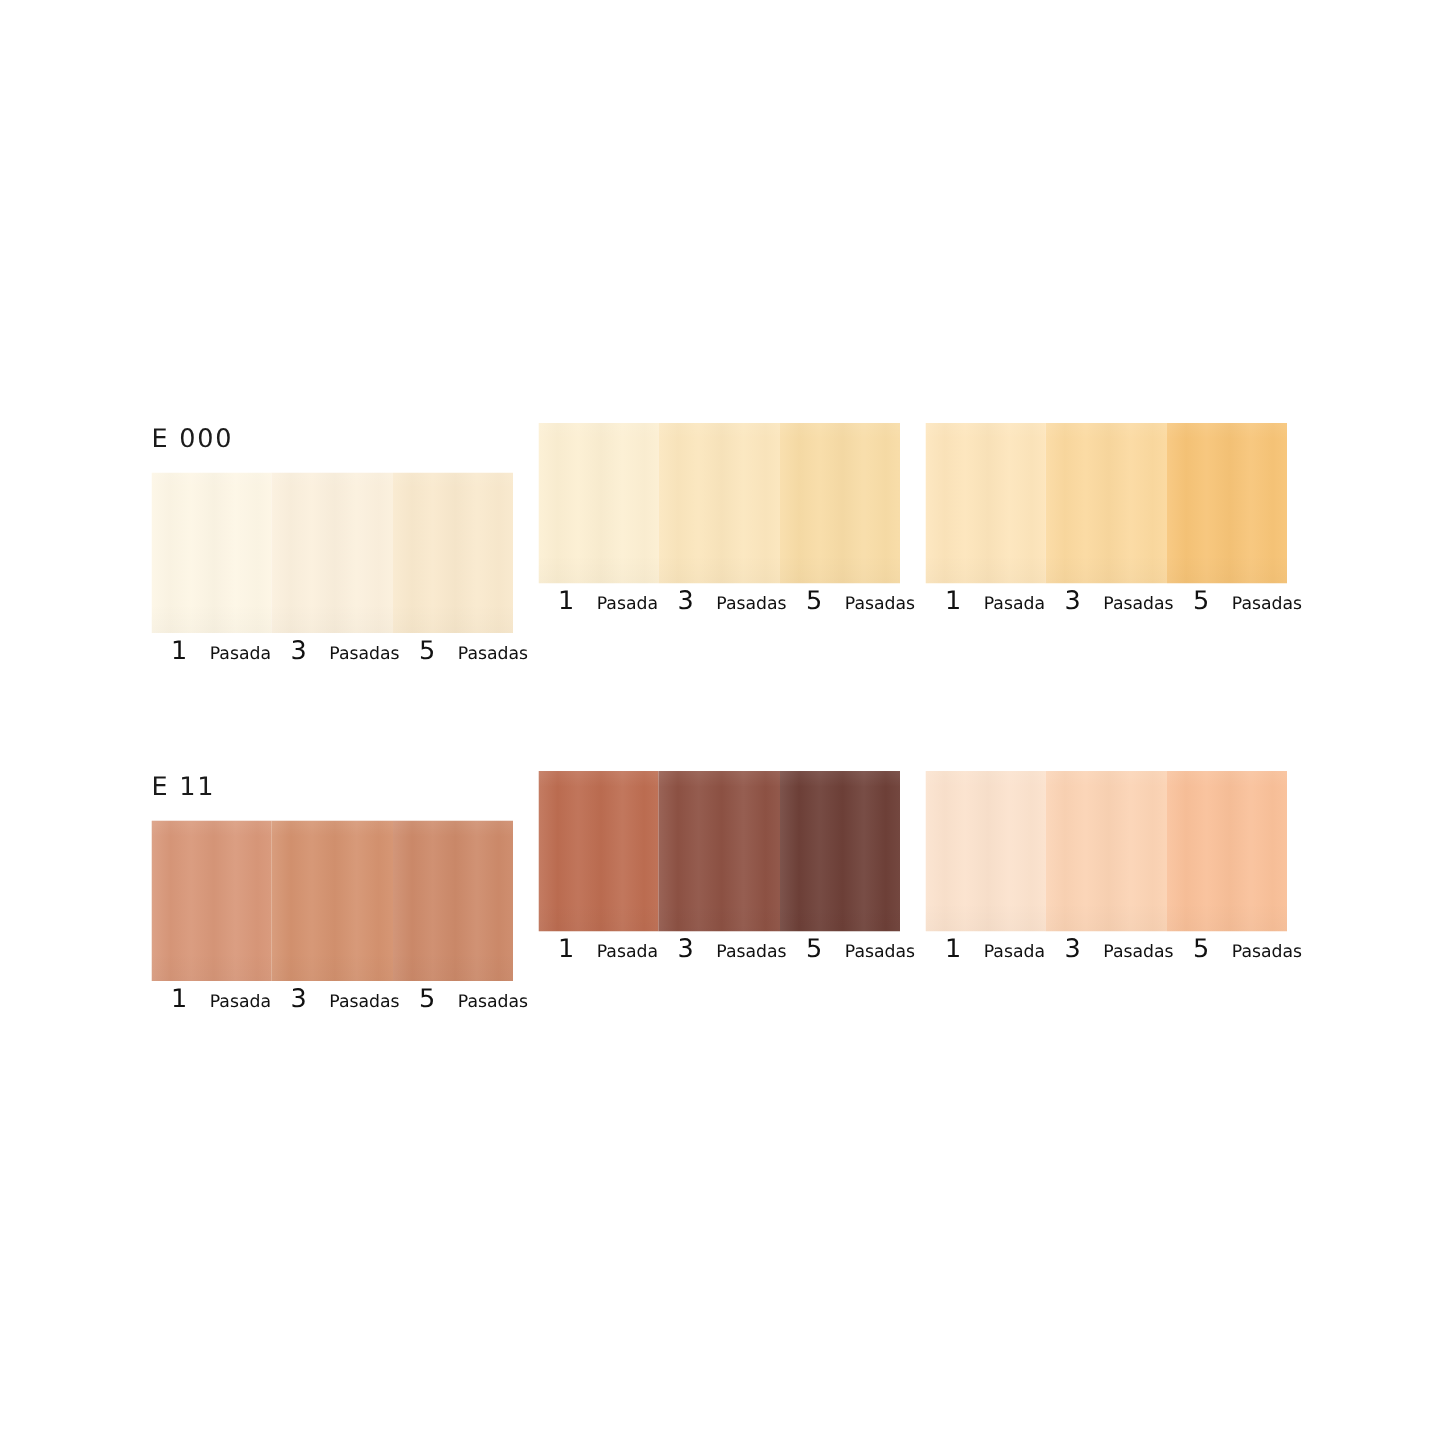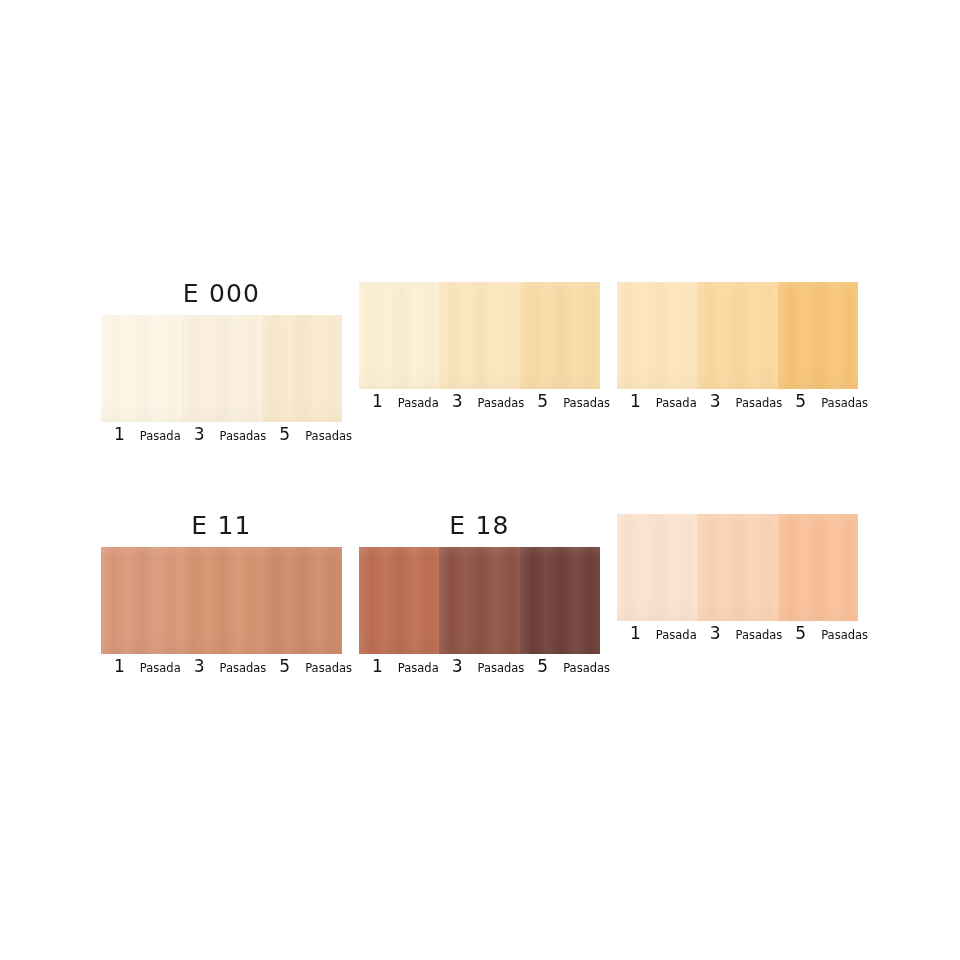--- a/index.html
+++ b/index.html
@@ -40,22 +40,22 @@
   }
 
   .swatch-card {
     width: 241px;
     display: flex;
     flex-direction: column;
     align-items: stretch;
   }
 
   .swatch-title {
-    text-align: center;
-    font-size: 25px;
+    text-align: left;
+    font-size: 17px;
     font-weight: 400;
     letter-spacing: 1.2px;
     color: #1b1b1b;
     line-height: 23px;
     height: 23px;
     margin: 0 0 10px 0;
     font-family: "DejaVu Sans", "Liberation Sans", sans-serif;
   }
 
   .swatch-strip {
@@ -227,21 +227,20 @@
             <span class="pass-word">Pasadas</span>
           </div>
           <div class="pass-label">
             <span class="pass-num">5</span>
             <span class="pass-word">Pasadas</span>
           </div>
         </div>
       </div>
 
       <div class="swatch-card">
-        <div class="swatch-title">E 18</div>
         <div class="swatch-strip">
           <div class="swatch-band" style="background-color: rgb(189, 109, 81);"></div>
           <div class="swatch-band" style="background-color: rgb(142, 82, 68);"></div>
           <div class="swatch-band" style="background-color: rgb(110, 64, 56);"></div>
         </div>
         <div class="swatch-labels">
           <div class="pass-label">
             <span class="pass-num">1</span>
             <span class="pass-word">Pasada</span>
           </div>

